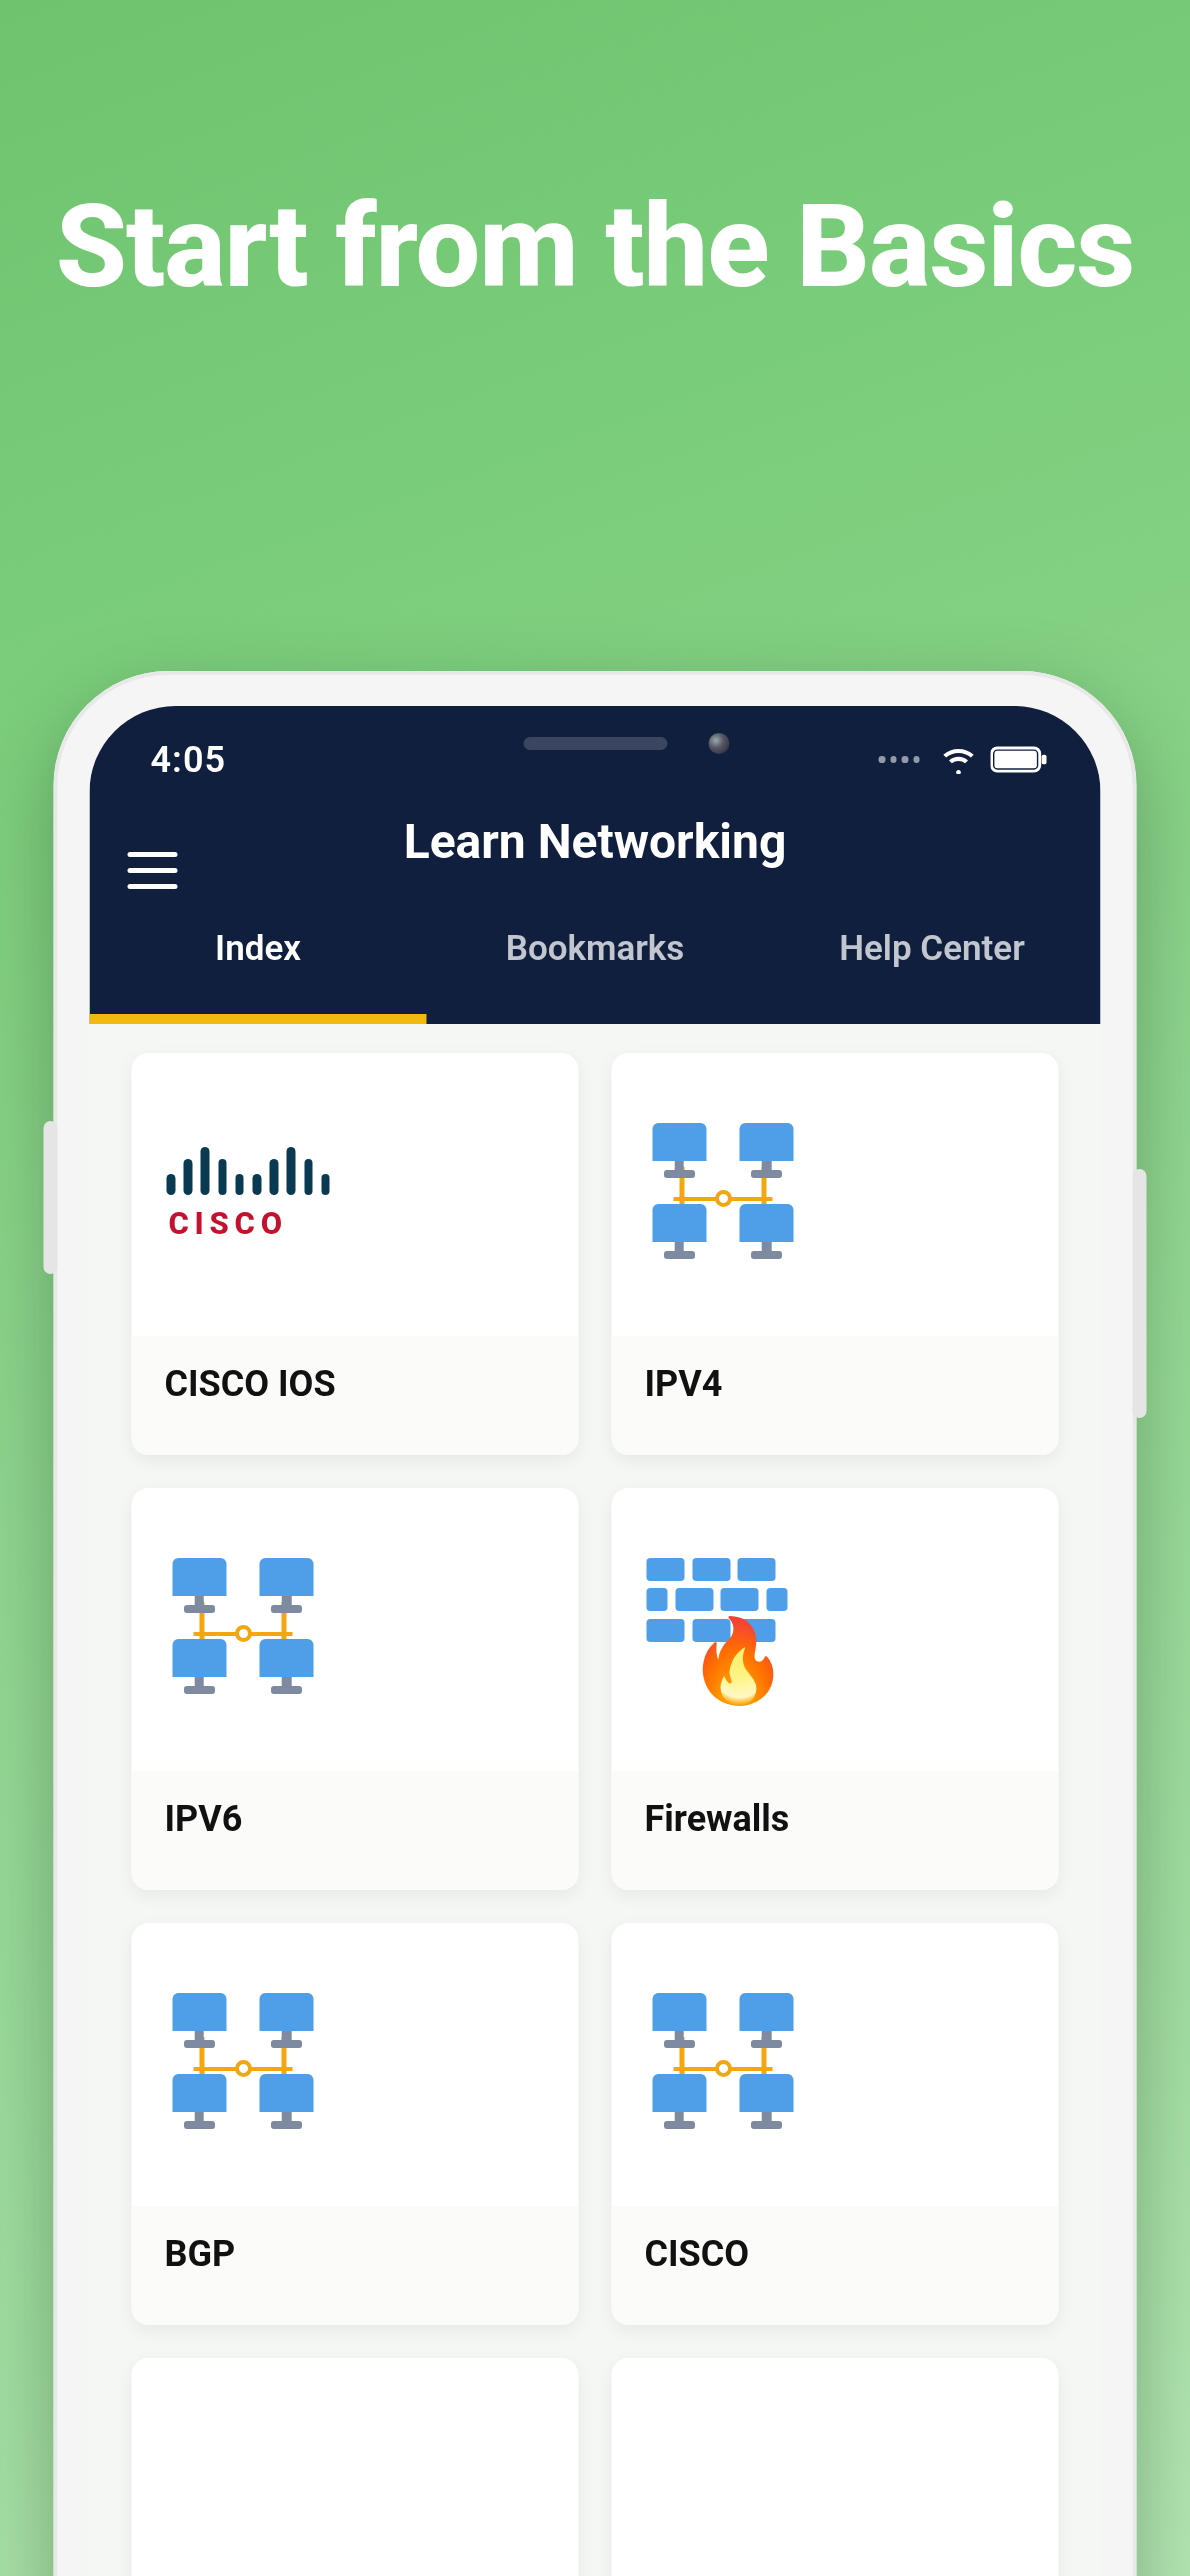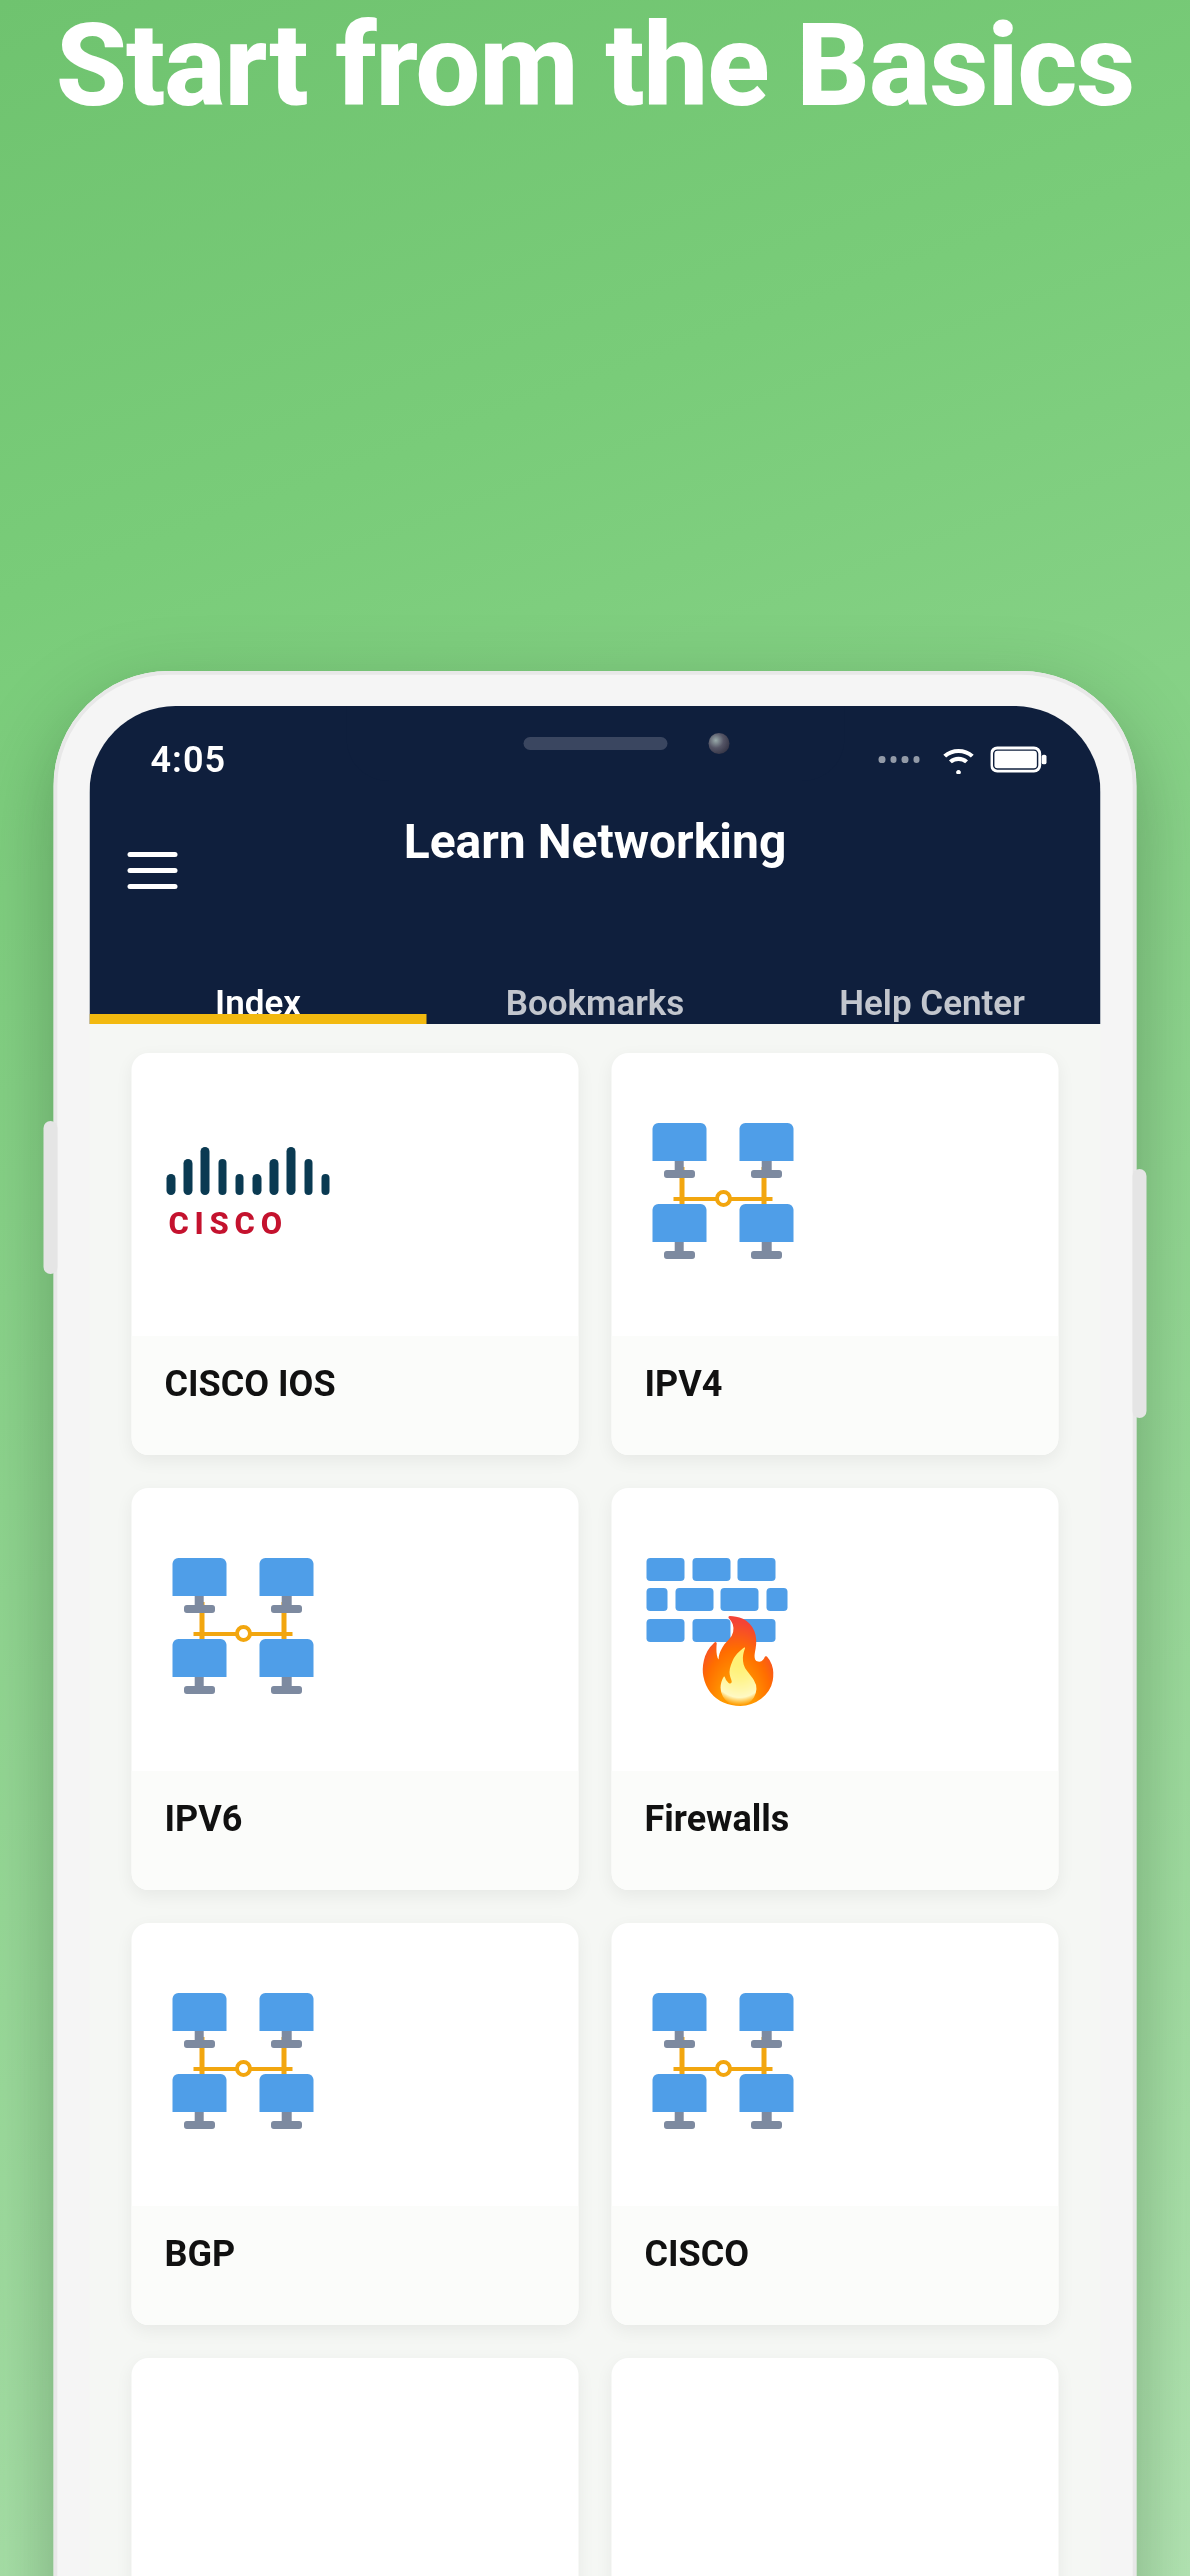--- a/index.html
+++ b/index.html
@@ -10,21 +10,23 @@
     overflow: hidden;
     position: relative;
   }
 
   .hero-title {
     text-align: center;
     color: #ffffff;
     font-size: 115px;
     font-weight: 800;
     line-height: 1.15;
+    padding-top: 153px;
     letter-spacing: -1px;
+    margin-top: 28px;
   }
 
   .phone-frame {
     position: absolute;
     left: 50%;
     transform: translateX(-50%);
     top: 671px;
     width: 1083px;
     height: 2108px;
     background: #f5f5f5;
@@ -122,21 +124,21 @@
   }
 
   .tab-bar {
     display: flex;
     height: 96px;
     align-items: stretch;
   }
   .tab {
     flex: 1;
     display: flex;
-    align-items: flex-end;
+    align-items: flex-start;
     justify-content: center;
     font-size: 35px;
     font-weight: 600;
     color: rgba(255,255,255,.75);
     position: relative;
     cursor: pointer;
   }
   .tab.active { color: #fff; }
   .tab.active::after {
     content: "";

